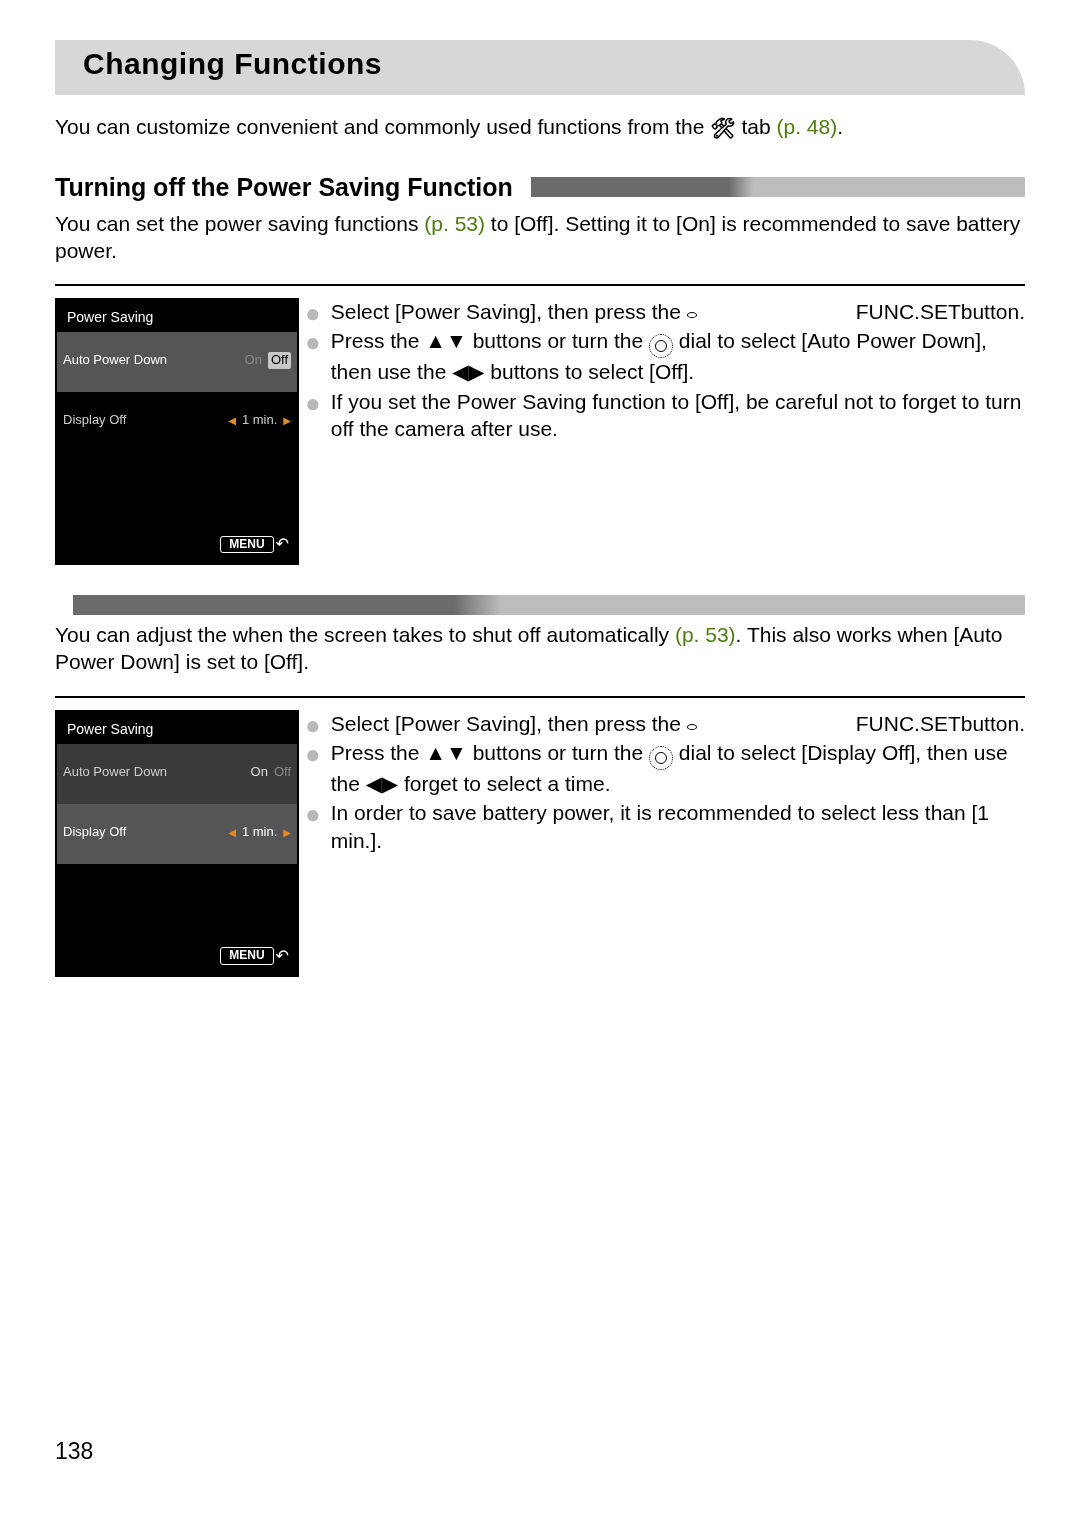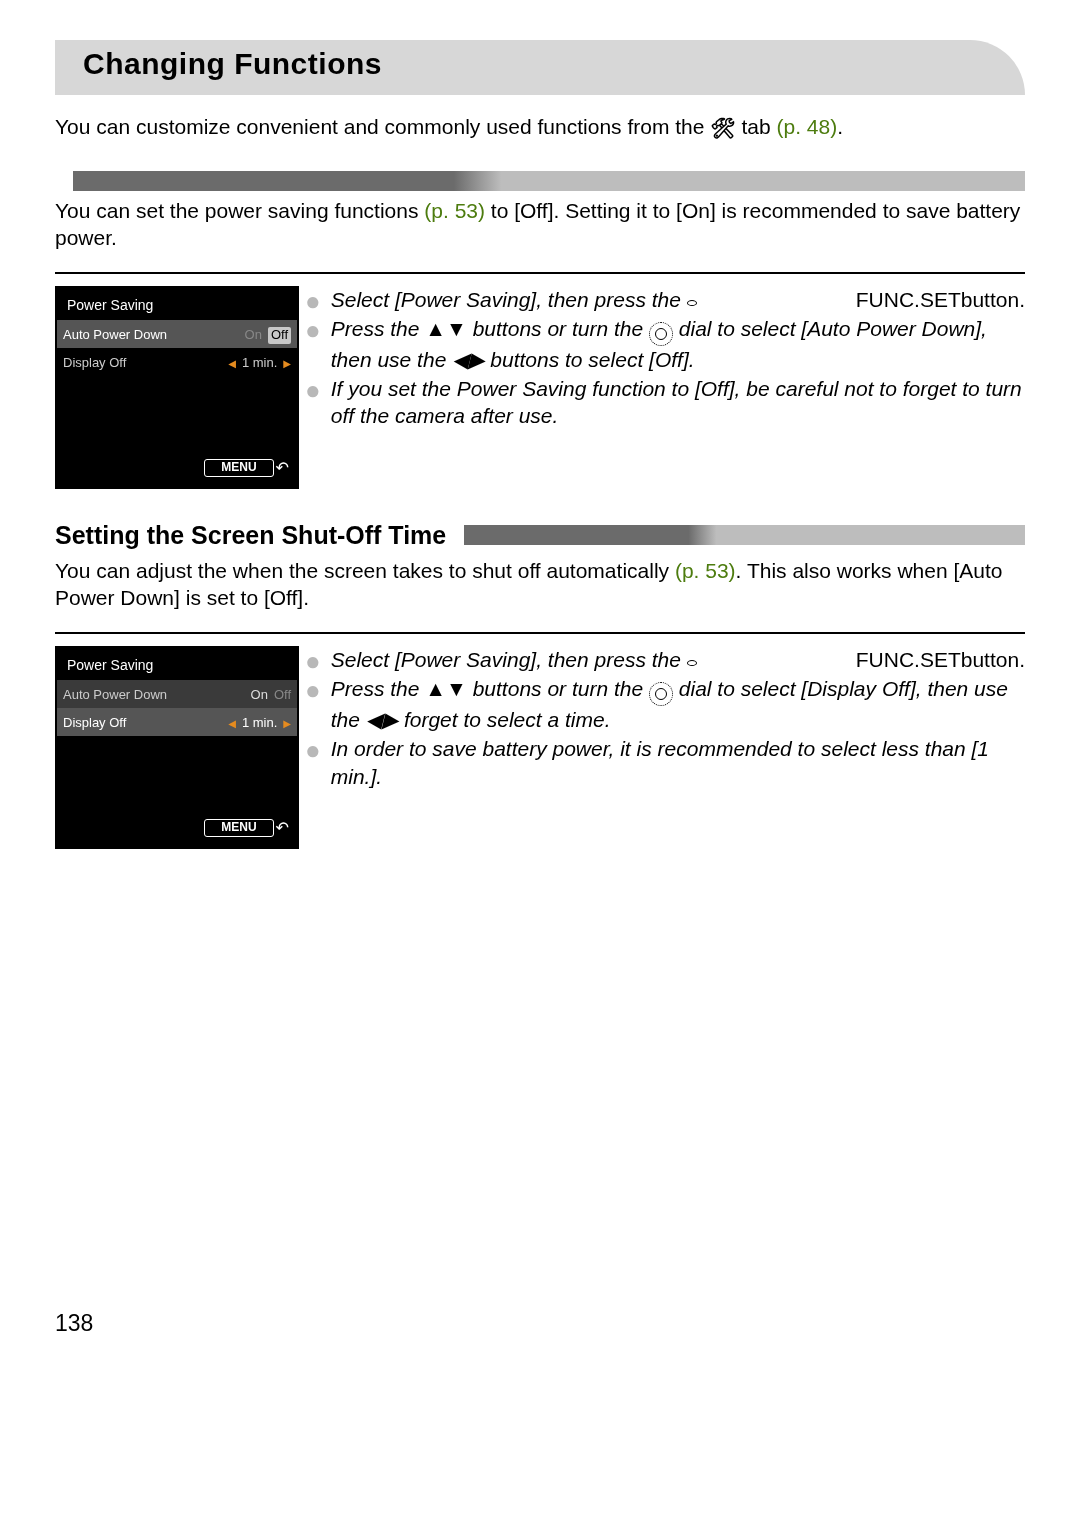--- a/index.html
+++ b/index.html
@@ -50,21 +50,21 @@
     border-top: 2px solid #000;
     margin: 20px 0 12px 0;
   }
   .block {
     display: flex;
     gap: 6px;
     align-items: flex-start;
     margin-bottom: 10px;
   }
   .bullets { flex: 1; }
-  .bullets p { margin: 0 0 2px 0; font-style: italic; }
+  .bullets p { margin: 0 0 2px 0; }
   .b-row { display: flex; align-items: flex-start; }
   .b-mark {
     color: #b8b8b8;
     font-size: 26px;
     line-height: 1;
     margin-right: 10px;
     margin-top: 2px;
   }
   .b-text { flex: 1; }
   .inline-icon {
@@ -105,62 +105,63 @@
     border: 2px solid #000;
     flex-shrink: 0;
   }
   .lcd-title {
     color: #fff;
     padding: 8px 10px 6px 10px;
     font-size: 14px;
   }
   .lcd-row {
     display: flex;
-    align-items: flex-end;
-    padding: 4px 6px;
+    align-items: flex-start;
+    padding: 20px 6px;
     height: 20px;
     position: relative;
   }
   .lcd-row.sel { background: #555; color: #fff; }
   .lcd-label { flex: 0 0 auto; }
   .lcd-opts { margin-left: auto; display: flex; gap: 6px; align-items: center; }
   .opt-dim { color: #888; }
   .opt-box { background: #c8c8c8; color: #000; padding: 0 3px; border-radius: 2px; }
   .arrow-tiny { color: #e58b1f; font-size: 10px; }
   .lcd-spacer { height: 78px; }
   .lcd-footer {
     text-align: right;
     padding: 4px 8px 8px 0;
     color: #fff;
   }
   .menu-box {
     border: 1.5px solid #fff;
     color: #fff;
     font-size: 12px;
     font-weight: bold;
-    padding: 0 16px;
+    padding: 0 8px;
     border-radius: 3px;
     display: inline-block;
     vertical-align: middle;
   }
   .back-arrow { font-size: 16px; vertical-align: middle; margin-left: 2px; }
   .page-footer { margin-top: 460px; font-size: 23px; }
 </style>
 </head>
 <body>
 
 <div class="page-title-wrap">
   <span class="page-title">Changing Functions</span>
 </div>
 
 <p class="body-text">
   <span>You can customize convenient and commonly used functions from the </span><span class="tools-icon">🛠</span><span> tab </span><span class="ref">(p. 48)</span><span>.</span>
 </p>
 
 <div class="section-head">
+  <span class="section-title">Turning off the Power Saving Function</span>
   <div class="section-bar"></div>
 </div>
 
 <p class="body-text">
   <span>You can set the power saving functions </span><span class="ref">(p. 53)</span><span> to [Off]. Setting it to [On] is recommended to save battery power.</span>
 </p>
 
 <hr class="divider">
 
 <div class="block">
@@ -207,21 +208,20 @@
       </p>
     </div>
     <div class="b-row">
       <span class="b-mark">●</span>
       <p class="b-text">If you set the Power Saving function to [Off], be careful not to forget to turn off the camera after use.</p>
     </div>
   </div>
 </div>
 
 <div class="section-head">
-  <span class="section-title">Setting the Screen Shut-Off Time</span>
   <div class="section-bar"></div>
 </div>
 
 <p class="body-text">
   <span>You can adjust the when the screen takes to shut off automatically </span><span class="ref">(p. 53)</span><span>. This also works when [Auto Power Down] is set to [Off].</span>
 </p>
 
 <hr class="divider">
 
 <div class="block">

